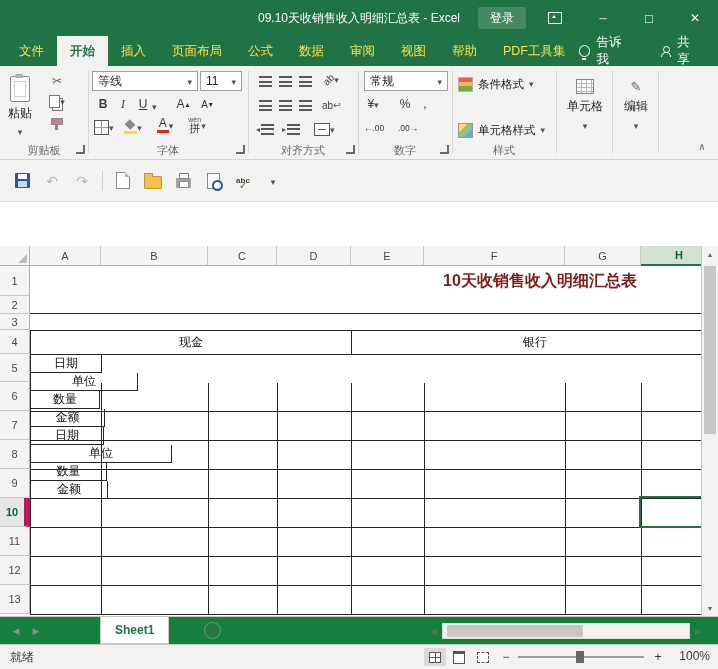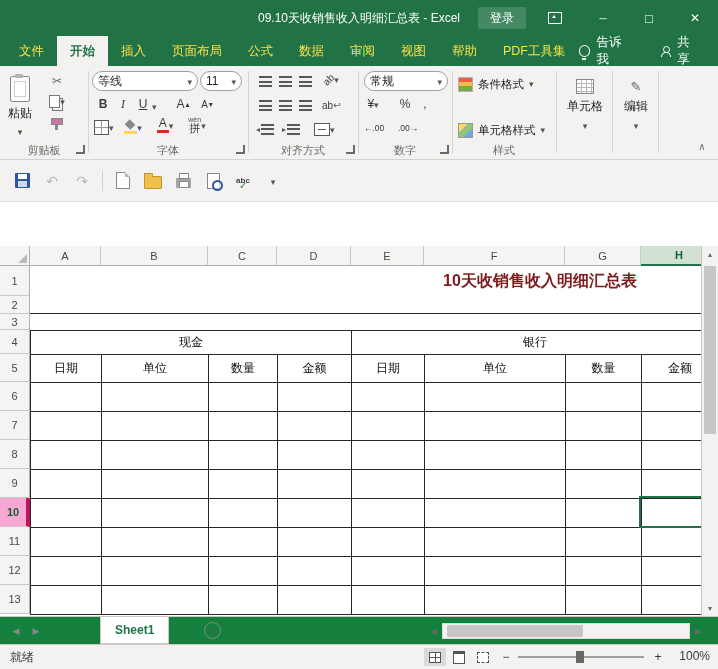--- a/index.html
+++ b/index.html
@@ -1,18 +1,18 @@
 <!DOCTYPE html>
 <html><head>
 <meta charset="utf-8">
 <style>
   html,body{margin:0;padding:0;background:#e8e8e8;}
   .app{position:relative;width:718px;height:669px;overflow:hidden;background:#fff;
        font-family:"Liberation Sans","DejaVu Sans",sans-serif;font-size:12px;color:#252423;}
-  .ab{position:absolute;border-radius:10px;}
+  .ab{position:absolute;}
 
   
   .titlebar{position:absolute;top:0;left:0;width:100%;height:36px;background:#217346;}
   .tb-title{position:absolute;left:0;right:0;top:0;height:36px;line-height:36px;text-align:center;color:#fff;font-size:12px;}
   .tb-right{position:absolute;right:0;top:0;height:36px;display:flex;align-items:center;}
   .login-btn{background:rgba(255,255,255,.16);border:none;color:#fff;font-size:12px;height:22px;padding:0 12px;border-radius:2px;margin-right:18px;font-family:inherit;}
   .tb-ribbonopt{margin-right:14px;padding:4px;}
   .rdo-box{display:block;width:12px;height:10px;border:1px solid #fff;position:relative;}
   .rdo-box::after{content:"";position:absolute;left:3px;top:2px;border-left:2px solid transparent;border-right:2px solid transparent;border-bottom:3px solid #fff;}
   .win-btn{width:46px;height:36px;color:#fff;display:flex;align-items:center;justify-content:center;}
@@ -125,21 +125,21 @@
 
   
   .sheet{position:absolute;top:246px;left:0;width:718px;height:370px;background:#fff;}
   .corner{position:absolute;left:0;top:0;width:30px;height:20px;background:#f5f4f2;border-right:1px solid #b2b0ae;border-bottom:1px solid #b2b0ae;box-sizing:border-box;}
   .corner::after{content:"";position:absolute;right:2px;bottom:2px;width:0;height:0;border-left:9px solid transparent;border-bottom:9px solid #bdbbb9;}
   .colheaders{position:absolute;left:30px;top:0;width:688px;height:20px;}
   .colhead{position:absolute;top:0;height:20px;box-sizing:border-box;border-right:1px solid #cac8c6;border-bottom:1px solid #b2b0ae;background:#f5f4f2;display:flex;align-items:center;justify-content:center;font-size:11px;color:#4a4946;}
   .colhead.sel{background:#d2e1d4;color:#10613a;border-bottom:2px solid #217346;font-weight:700;}
   .rowheaders{position:absolute;left:0;top:20px;width:30px;height:348px;}
   .rowhead{position:absolute;left:0;width:30px;box-sizing:border-box;border-right:1px solid #b2b0ae;border-bottom:1px solid #cac8c6;background:#f5f4f2;display:flex;align-items:center;justify-content:center;font-size:11px;color:#4a4946;}
-  .rowhead.sel{background:#f9a8d4;color:#10613a;border-right:4px solid #be185d;font-weight:700;}
+  .rowhead.sel{background:#e5e5e5;color:#10613a;border-right:6px solid #be185d;font-weight:700;}
   .content{position:absolute;left:30px;top:20px;width:688px;height:350px;overflow:hidden;background:#fff;}
   .sheet-title{position:absolute;left:316px;top:0;width:388px;height:30px;display:flex;align-items:center;justify-content:center;font-size:16px;font-weight:700;color:#7f1d1d;}
   .title-underline{position:absolute;left:0;top:47px;width:688px;height:1px;background:#262626;}
   .dtable{position:absolute;left:0;top:64px;width:688px;border-top:1px solid #262626;border-left:1px solid #262626;}
   .trow{display:flex;}
   .tcell{box-sizing:border-box;border-right:1px solid #262626;border-bottom:1px solid #262626;display:flex;align-items:center;justify-content:center;font-size:12px;color:#111;}
   .active-cell{position:absolute;left:609px;top:230px;width:80px;height:32px;border:2px solid #217346;box-sizing:border-box;z-index:3;}
   .active-cell::after{content:"";position:absolute;right:-4px;bottom:-4px;width:5px;height:5px;background:#217346;border:1px solid #fff;}
   .vscroll{position:absolute;left:701px;top:0;width:17px;height:370px;background:#f3f2f1;border-left:1px solid #cac8c6;box-sizing:border-box;z-index:5;}
   .vs-up,.vs-down{position:absolute;left:0;width:16px;height:16px;display:flex;align-items:center;justify-content:center;color:#6b6966;font-size:7px;}
@@ -420,21 +420,21 @@
         <div class="rowhead" style="top: 319px; height: 29px;">13</div>
       </div>
     <div class="content">
       <div class="sheet-title">10天收销售收入明细汇总表</div>
       <div class="title-underline"></div>
       <div class="dtable">
           <div class="trow" style="height: 24px;">
             <div class="tcell" style="width: 321px;">现金</div>
             <div class="tcell" style="width: 367px;">银行</div>
           </div>
-          <div class="trow" style="height: 28px;">
+          <div class="trow" style="height: 28px; flex-direction: column;">
             <div class="tcell" style="width: 71px;">日期</div>
             <div class="tcell" style="width: 107px;">单位</div>
             <div class="tcell" style="width: 69px;">数量</div>
             <div class="tcell" style="width: 74px;">金额</div>
             <div class="tcell" style="width: 73px;">日期</div>
             <div class="tcell" style="width: 141px;">单位</div>
             <div class="tcell" style="width: 76px;">数量</div>
             <div class="tcell" style="width: 77px;">金额</div>
           </div>
           <div class="trow" style="height: 29px;">

